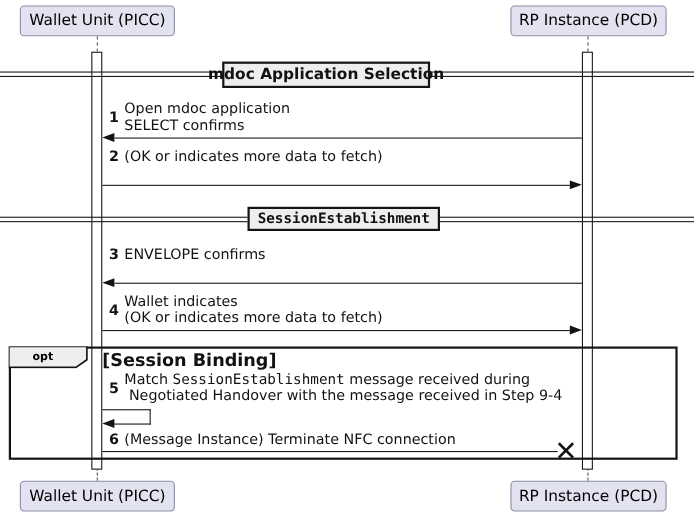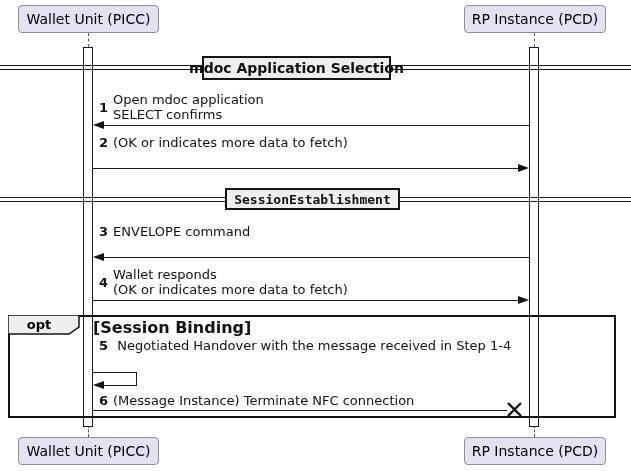--- a/index.html
+++ b/index.html
@@ -26,21 +26,21 @@
   .msg{position:absolute;display:flex;align-items:center;gap:5px;font-size:13px;}
   .msg .num{font-weight:bold;}
   .msg .lines{display:flex;flex-direction:column;}
   .msg .lines .ln{line-height:15px;white-space:pre;}
   .ah{position:absolute;width:0;height:0;border-top:4px solid transparent;border-bottom:4px solid transparent;}
   .ah.left{border-right:11px solid #141414;}
   .ah.right{border-left:11px solid #141414;}
   .frame{position:absolute;border:2px solid #141414;box-sizing:border-box;background:transparent;}
   .frame-label{
     position:absolute;display:flex;align-items:center;justify-content:center;
-    font-weight:bold;font-size:13px;color:#000;
+    font-weight:bold;font-size:10px;color:#000;
   }
   .guard{position:absolute;font-weight:bold;font-size:16px;white-space:nowrap;}
   svg{position:absolute;display:block;}
 </style>
 </head>
 <body>
 
 <div id="diagram">
 
   <div class="dash" style="left:88px;top:33px;height:14px;"></div>
@@ -78,47 +78,48 @@
     <span class="lines">
       <span class="ln">(OK or indicates more data to fetch)</span>
     </span>
   </div>
   <div class="hline" style="left:93px;top:168px;width:425px;"></div>
   <div class="ah right" style="left:518px;top:164px;"></div>
 
   <div class="msg" style="left:99px;top:224px;">
     <span class="num">3</span>
     <span class="lines">
-      <span class="ln">ENVELOPE command</span>
+      <span class="ln">ENVELOPE confirms</span>
     </span>
   </div>
   <div class="hline" style="left:104px;top:257px;width:425px;"></div>
   <div class="ah left" style="left:93px;top:253px;"></div>
 
   <div class="msg" style="left:99px;top:267px;">
     <span class="num">4</span>
     <span class="lines">
-      <span class="ln">Wallet responds</span>
+      <span class="ln">Wallet indicates</span>
       <span class="ln">(OK or indicates more data to fetch)</span>
     </span>
   </div>
   <div class="hline" style="left:93px;top:300px;width:425px;"></div>
   <div class="ah right" style="left:518px;top:296px;"></div>
 
   <div class="frame" style="left:8px;top:315px;width:608px;height:103px;"></div>
   <svg width="72" height="20" style="left:8px;top:315px;" aria-hidden="true">
     <polygon points="0,0 71,0 71,12 61,19 0,19" fill="#EEEEEE" stroke="#141414" stroke-width="1.5"></polygon>
   </svg>
   <div class="frame-label" style="left:8px;top:315px;width:62px;height:19px;">opt</div>
   <div class="guard" style="left:93px;top:318px;">[Session Binding]</div>
 
   <div class="msg" style="left:99px;top:338px;">
     <span class="num">5</span>
     <span class="lines">
-      <span class="ln"> Negotiated Handover with the message received in Step 1-4</span>
+      <span class="ln"><span>Match </span><span class="mono">SessionEstablishment</span><span> message received during</span></span>
+      <span class="ln"> Negotiated Handover with the message received in Step 9-4</span>
     </span>
   </div>
   <div class="hline" style="left:93px;top:372px;width:44px;"></div>
   <div class="vline" style="left:136px;top:372px;height:14px;"></div>
   <div class="hline" style="left:102px;top:385px;width:35px;"></div>
   <div class="ah left" style="left:93px;top:381px;"></div>
 
   <div class="msg" style="left:99px;top:393px;">
     <span class="num">6</span>
     <span class="lines">

